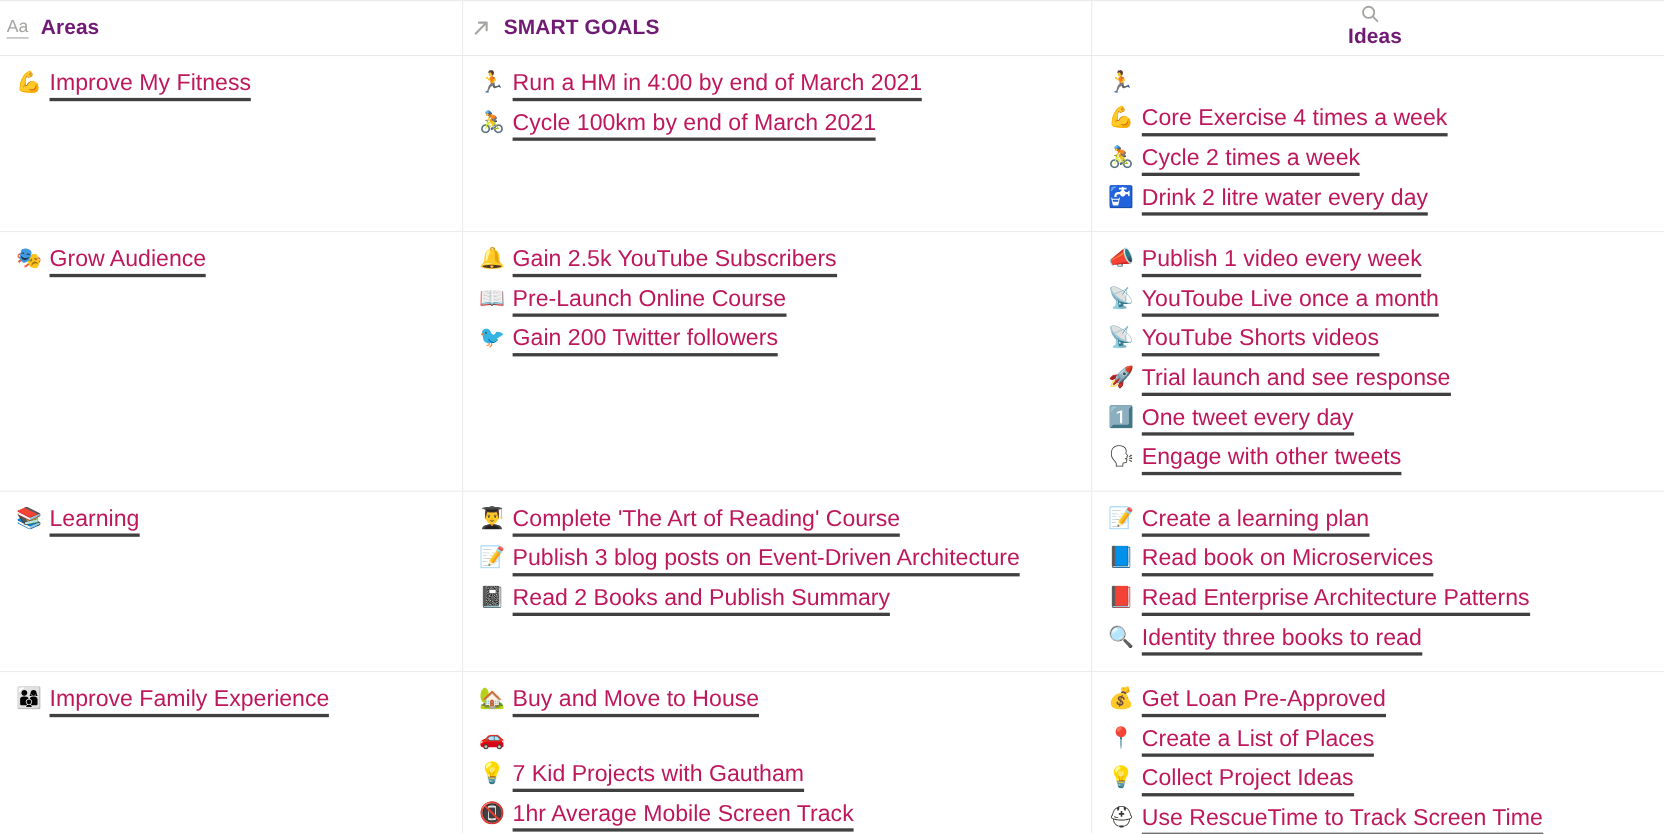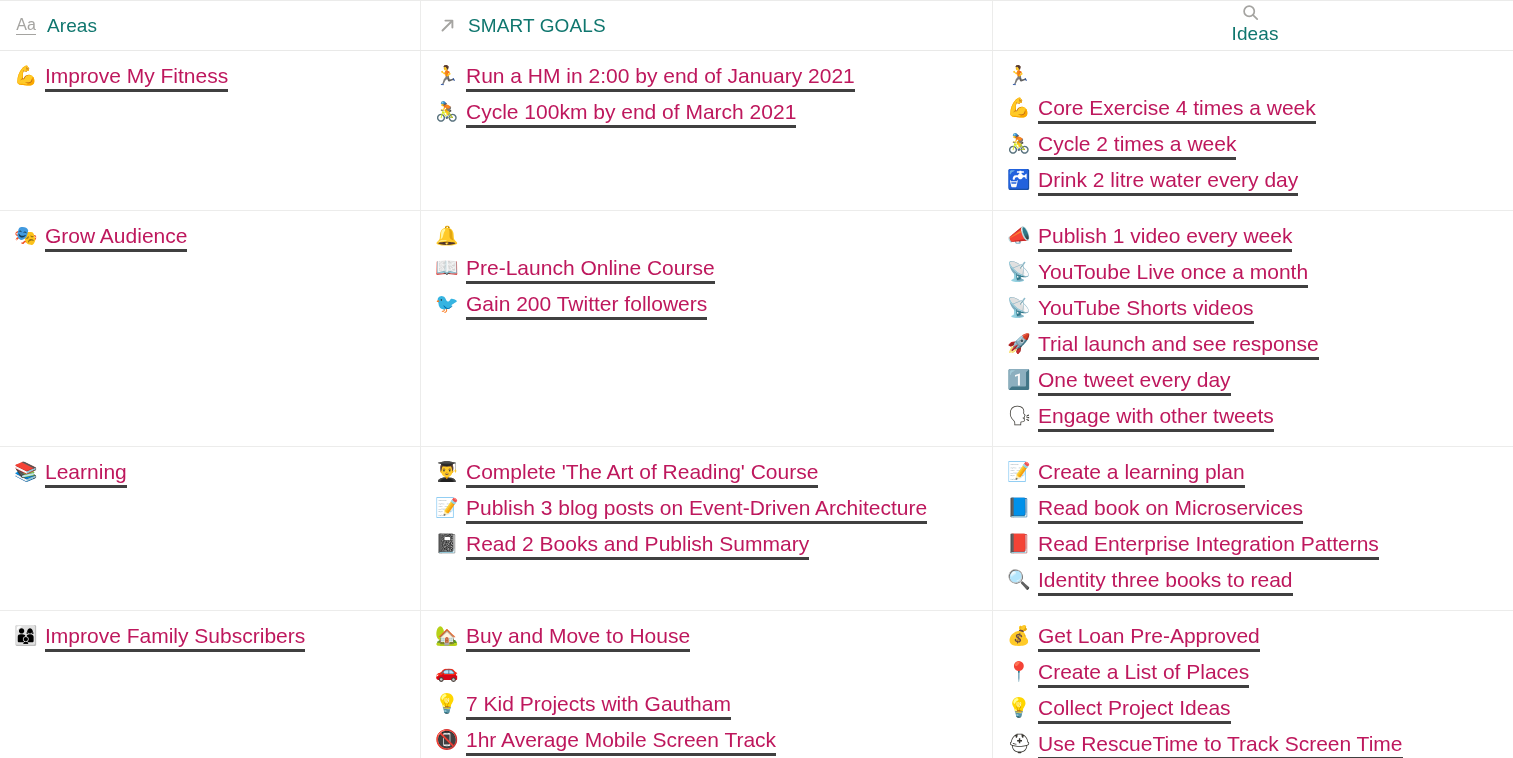--- a/index.html
+++ b/index.html
@@ -25,30 +25,30 @@
 
   
   .thead {
     display: flex;
     height: 50px;
     border-bottom: 1px solid #e9e9e8;
   }
   .th {
     display: flex;
     align-items: center;
-    padding: 0 10px 0 14px;
+    padding: 0 10px 0 4px;
     height: 100%;
     border-right: 1px solid #ececeb;
     overflow: hidden;
   }
   .th:last-child { border-right: none; flex-direction: column; }
   .th-label {
     font-size: 19px;
-    color: #0f766e;
-    font-weight: 400;
+    color: #701a75;
+    font-weight: 700;
     white-space: nowrap;
     letter-spacing: .1px;
   }
   .th-icon {
     width: 24px;
     height: 22px;
     margin-right: 9px;
     display: flex;
     align-items: center;
     justify-content: center;
@@ -162,21 +162,21 @@
       <div class="trow row-0">
         <div class="td col-areas">
           <div class="cell-item area">
             <span class="emoji">💪</span>
             <a class="item-text">Improve My Fitness</a>
           </div>
         </div>
         <div class="td col-goals">
           <div class="cell-item">
             <span class="emoji">🏃</span>
-            <a class="item-text">Run a HM in 2:00 by end of January 2021</a>
+            <a class="item-text">Run a HM in 4:00 by end of March 2021</a>
           </div>
           <div class="cell-item">
             <span class="emoji">🚴</span>
             <a class="item-text">Cycle 100km by end of March 2021</a>
           </div>
         </div>
         <div class="td col-ideas">
           <div class="cell-item">
             <span class="emoji">🏃</span>
           </div>
@@ -197,20 +197,21 @@
       <div class="trow row-1">
         <div class="td col-areas">
           <div class="cell-item area">
             <span class="emoji">🎭</span>
             <a class="item-text">Grow Audience</a>
           </div>
         </div>
         <div class="td col-goals">
           <div class="cell-item">
             <span class="emoji">🔔</span>
+            <a class="item-text">Gain 2.5k YouTube Subscribers</a>
           </div>
           <div class="cell-item">
             <span class="emoji">📖</span>
             <a class="item-text">Pre-Launch Online Course</a>
           </div>
           <div class="cell-item">
             <span class="emoji">🐦</span>
             <a class="item-text">Gain 200 Twitter followers</a>
           </div>
         </div>
@@ -266,33 +267,33 @@
           <div class="cell-item">
             <span class="emoji">📝</span>
             <a class="item-text">Create a learning plan</a>
           </div>
           <div class="cell-item">
             <span class="emoji">📘</span>
             <a class="item-text">Read book on Microservices</a>
           </div>
           <div class="cell-item">
             <span class="emoji">📕</span>
-            <a class="item-text">Read Enterprise Integration Patterns</a>
+            <a class="item-text">Read Enterprise Architecture Patterns</a>
           </div>
           <div class="cell-item">
             <span class="emoji">🔍</span>
             <a class="item-text">Identity three books to read</a>
           </div>
         </div>
       </div>
       <div class="trow row-3">
         <div class="td col-areas">
           <div class="cell-item area">
             <span class="emoji">👨‍👩‍👦</span>
-            <a class="item-text">Improve Family Subscribers</a>
+            <a class="item-text">Improve Family Experience</a>
           </div>
         </div>
         <div class="td col-goals">
           <div class="cell-item">
             <span class="emoji">🏡</span>
             <a class="item-text">Buy and Move to House</a>
           </div>
           <div class="cell-item">
             <span class="emoji">🚗</span>
           </div>

